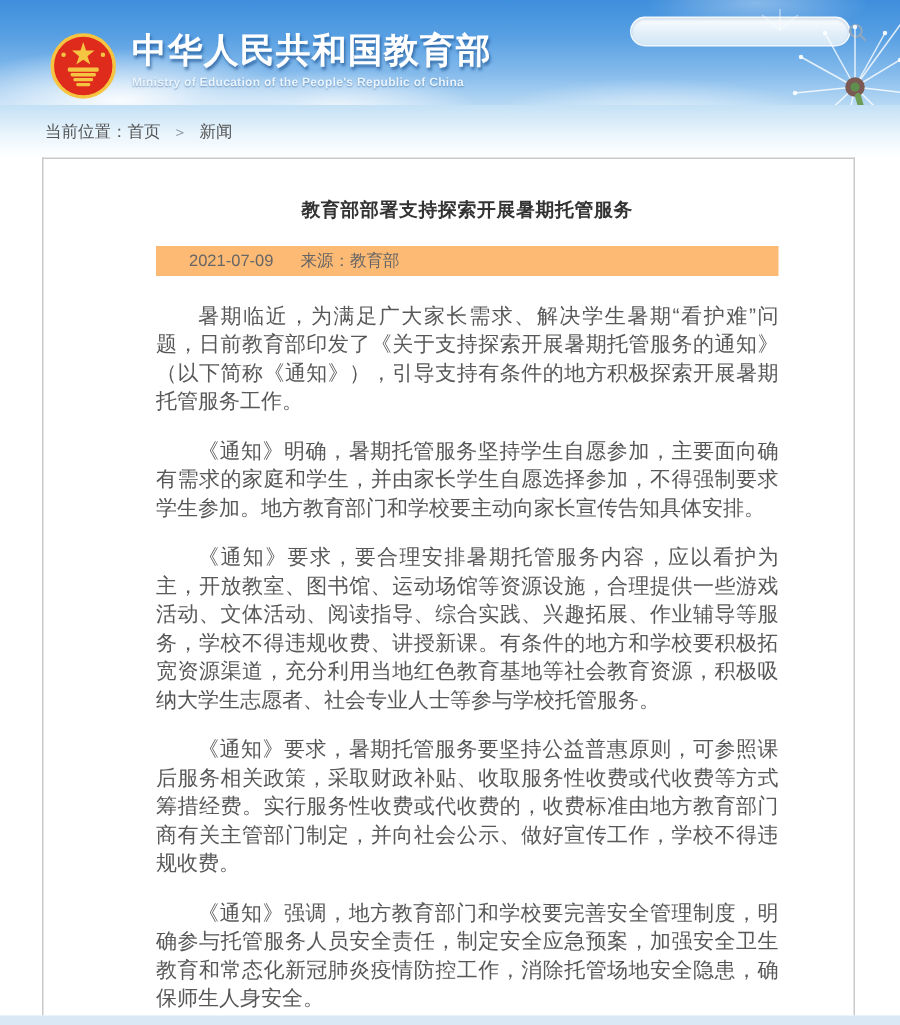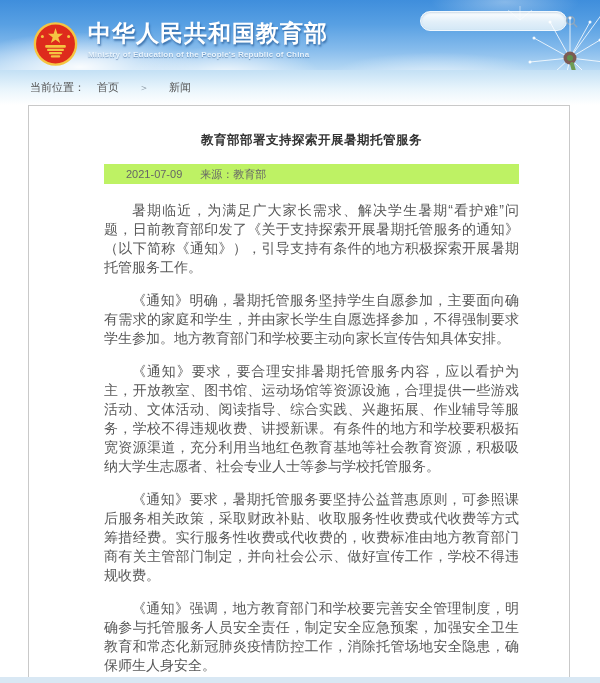--- a/index.html
+++ b/index.html
@@ -46,37 +46,37 @@
   }
   .search-icon { width:13px; height:13px; flex:none; cursor:pointer; }
 
   .dandelion { position:absolute; right:0; top:0; width:96px; height:108px; pointer-events:none; }
 
   
   .crumb-band {
     position:absolute; left:0; top:70px; width:600px; height:35px;
     background:linear-gradient(180deg,#c3e0f5 0%,#e9f5fc 55%,#ffffff 100%);
     display:flex; align-items:center; padding-left:30px;
-    font-size:11px; color:#555;gap:12px;
+    font-size:11px; color:#555;
   }
   .crumb-band a { color:#555; text-decoration:none; cursor:pointer; }
   .crumb-sep { margin:0 8px; color:#7f8d99; font-size:10px; }
 
   
   .content-box {
     position:absolute; left:28px; top:105px; width:542px; height:572px;
     background:#ffffff; border:1px solid #c9c9c9; border-bottom:none;
     padding:26px 50px 0 75px;
   }
   .article-title {
     text-align:center; font-size:12.5px; font-weight:bold; color:#333333;
     letter-spacing:.5px;
   }
   .meta-bar {
-    margin-top:15px; height:20px; line-height:20px; background:#bef264;
+    margin-top:15px; height:20px; line-height:20px; background:#fdba74;
     font-size:11px; color:#666666; padding-left:22px; display:flex;
   }
   .meta-date { margin-right:18px; }
   .article-body { margin-top:17px; }
   .article-body p {
     font-size:14px; line-height:19px; color:#585858;
     text-indent:2em; text-align:justify; margin-bottom:14px;
     letter-spacing:0;
   }
 

